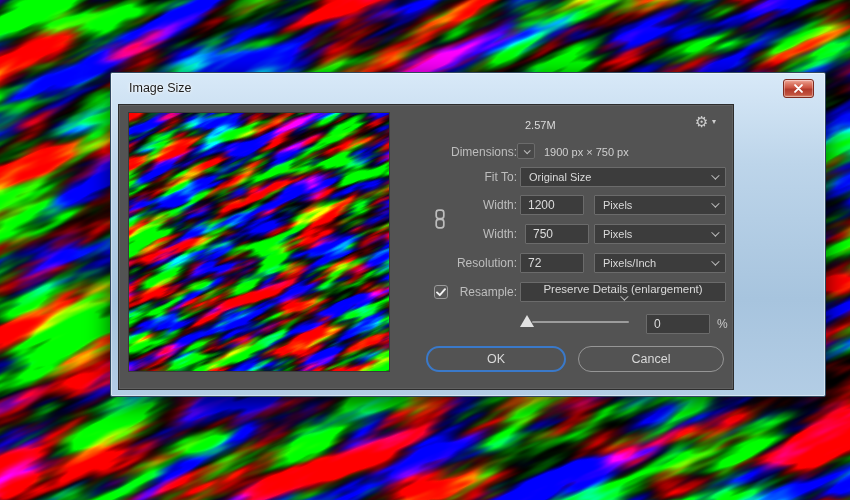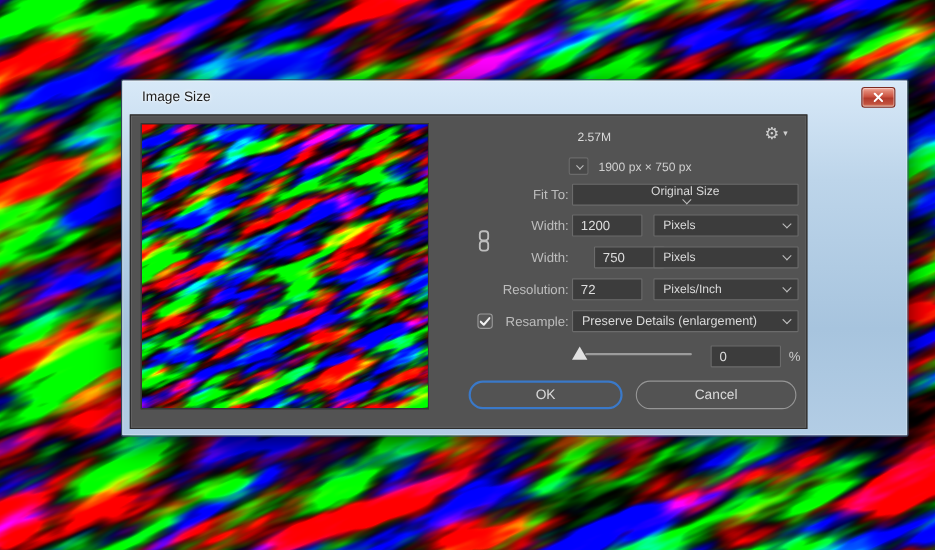--- a/index.html
+++ b/index.html
@@ -68,25 +68,25 @@
 
   .pill { position:absolute; top:241px; height:26px; border-radius:13px; background:transparent;
           color:#d9d9d9; font-size:12.5px; font-family:"Liberation Sans",sans-serif;
           display:flex; align-items:center; justify-content:center; cursor:pointer; }
   .ok { left:307px; width:140px; border:2px solid #3a79c9; }
   .cancel { left:459px; width:146px; border:1px solid #969696; }
 
   
   #row-imagesize-label { top:10px; } #row-imagesize-value { position:absolute; left:406px; top:10px; line-height:20px; }
   #row-dims-label { top:37px; } #row-dims-value { position:absolute; left:425px; top:37px; line-height:20px; color:#cfcfcf; }
-  #lbl-fit { top:62px; } #dd-fit { left:401px; top:62px; width:206px;flex-direction:column; }
+  #lbl-fit { top:62px; } #dd-fit { left:401px; top:62px; width:206px; }
   #lbl-w { top:90px; } #in-w { left:401px; top:90px; } #dd-w { left:475px; top:90px; width:132px; }
-  #lbl-h { top:119px; } #in-h { left:421px; top:119px; } #dd-h { left:475px; top:119px; width:132px; }
+  #lbl-h { top:119px; } #in-h { left:406px; top:119px; } #dd-h { left:475px; top:119px; width:132px; }
   #lbl-res { top:148px; } #in-res { left:401px; top:148px; } #dd-res { left:475px; top:148px; width:132px; }
-  #lbl-resample { top:177px; } #dd-resample { left:401px; top:177px; width:206px; }
+  #lbl-resample { top:177px; } #dd-resample { left:401px; top:177px; width:206px;flex-direction:column; }
   #dd-resample .val { font-size:11.5px; }
   #lbl-noise { top:209px; } #in-noise { left:527px; top:209px; }
 </style>
 </head>
 <body>
 
 <div class="stage">
 
   <svg class="bg-art" viewBox="0 0 850 500" preserveAspectRatio="xMidYMid slice">
     <defs>
@@ -137,20 +137,21 @@
           </g>
         </svg>
       </div>
 
       <span class="val" id="row-imagesize-value">2.57M</span>
       <div class="gear-wrap">
         <span class="gear-glyph">⚙</span>
         <span class="gear-caret">▾</span>
       </div>
 
+      <span class="lbl" id="row-dims-label">Dimensions:</span>
       <div class="mini-dd">
         <span class="chev"></span>
       </div>
       <span class="val" id="row-dims-value">1900 px  ×  750 px</span>
 
       <span class="lbl" id="lbl-fit">Fit To:</span>
       <div class="dd" id="dd-fit">
         <span class="val">Original Size</span>
         <span class="chev"></span>
       </div>

